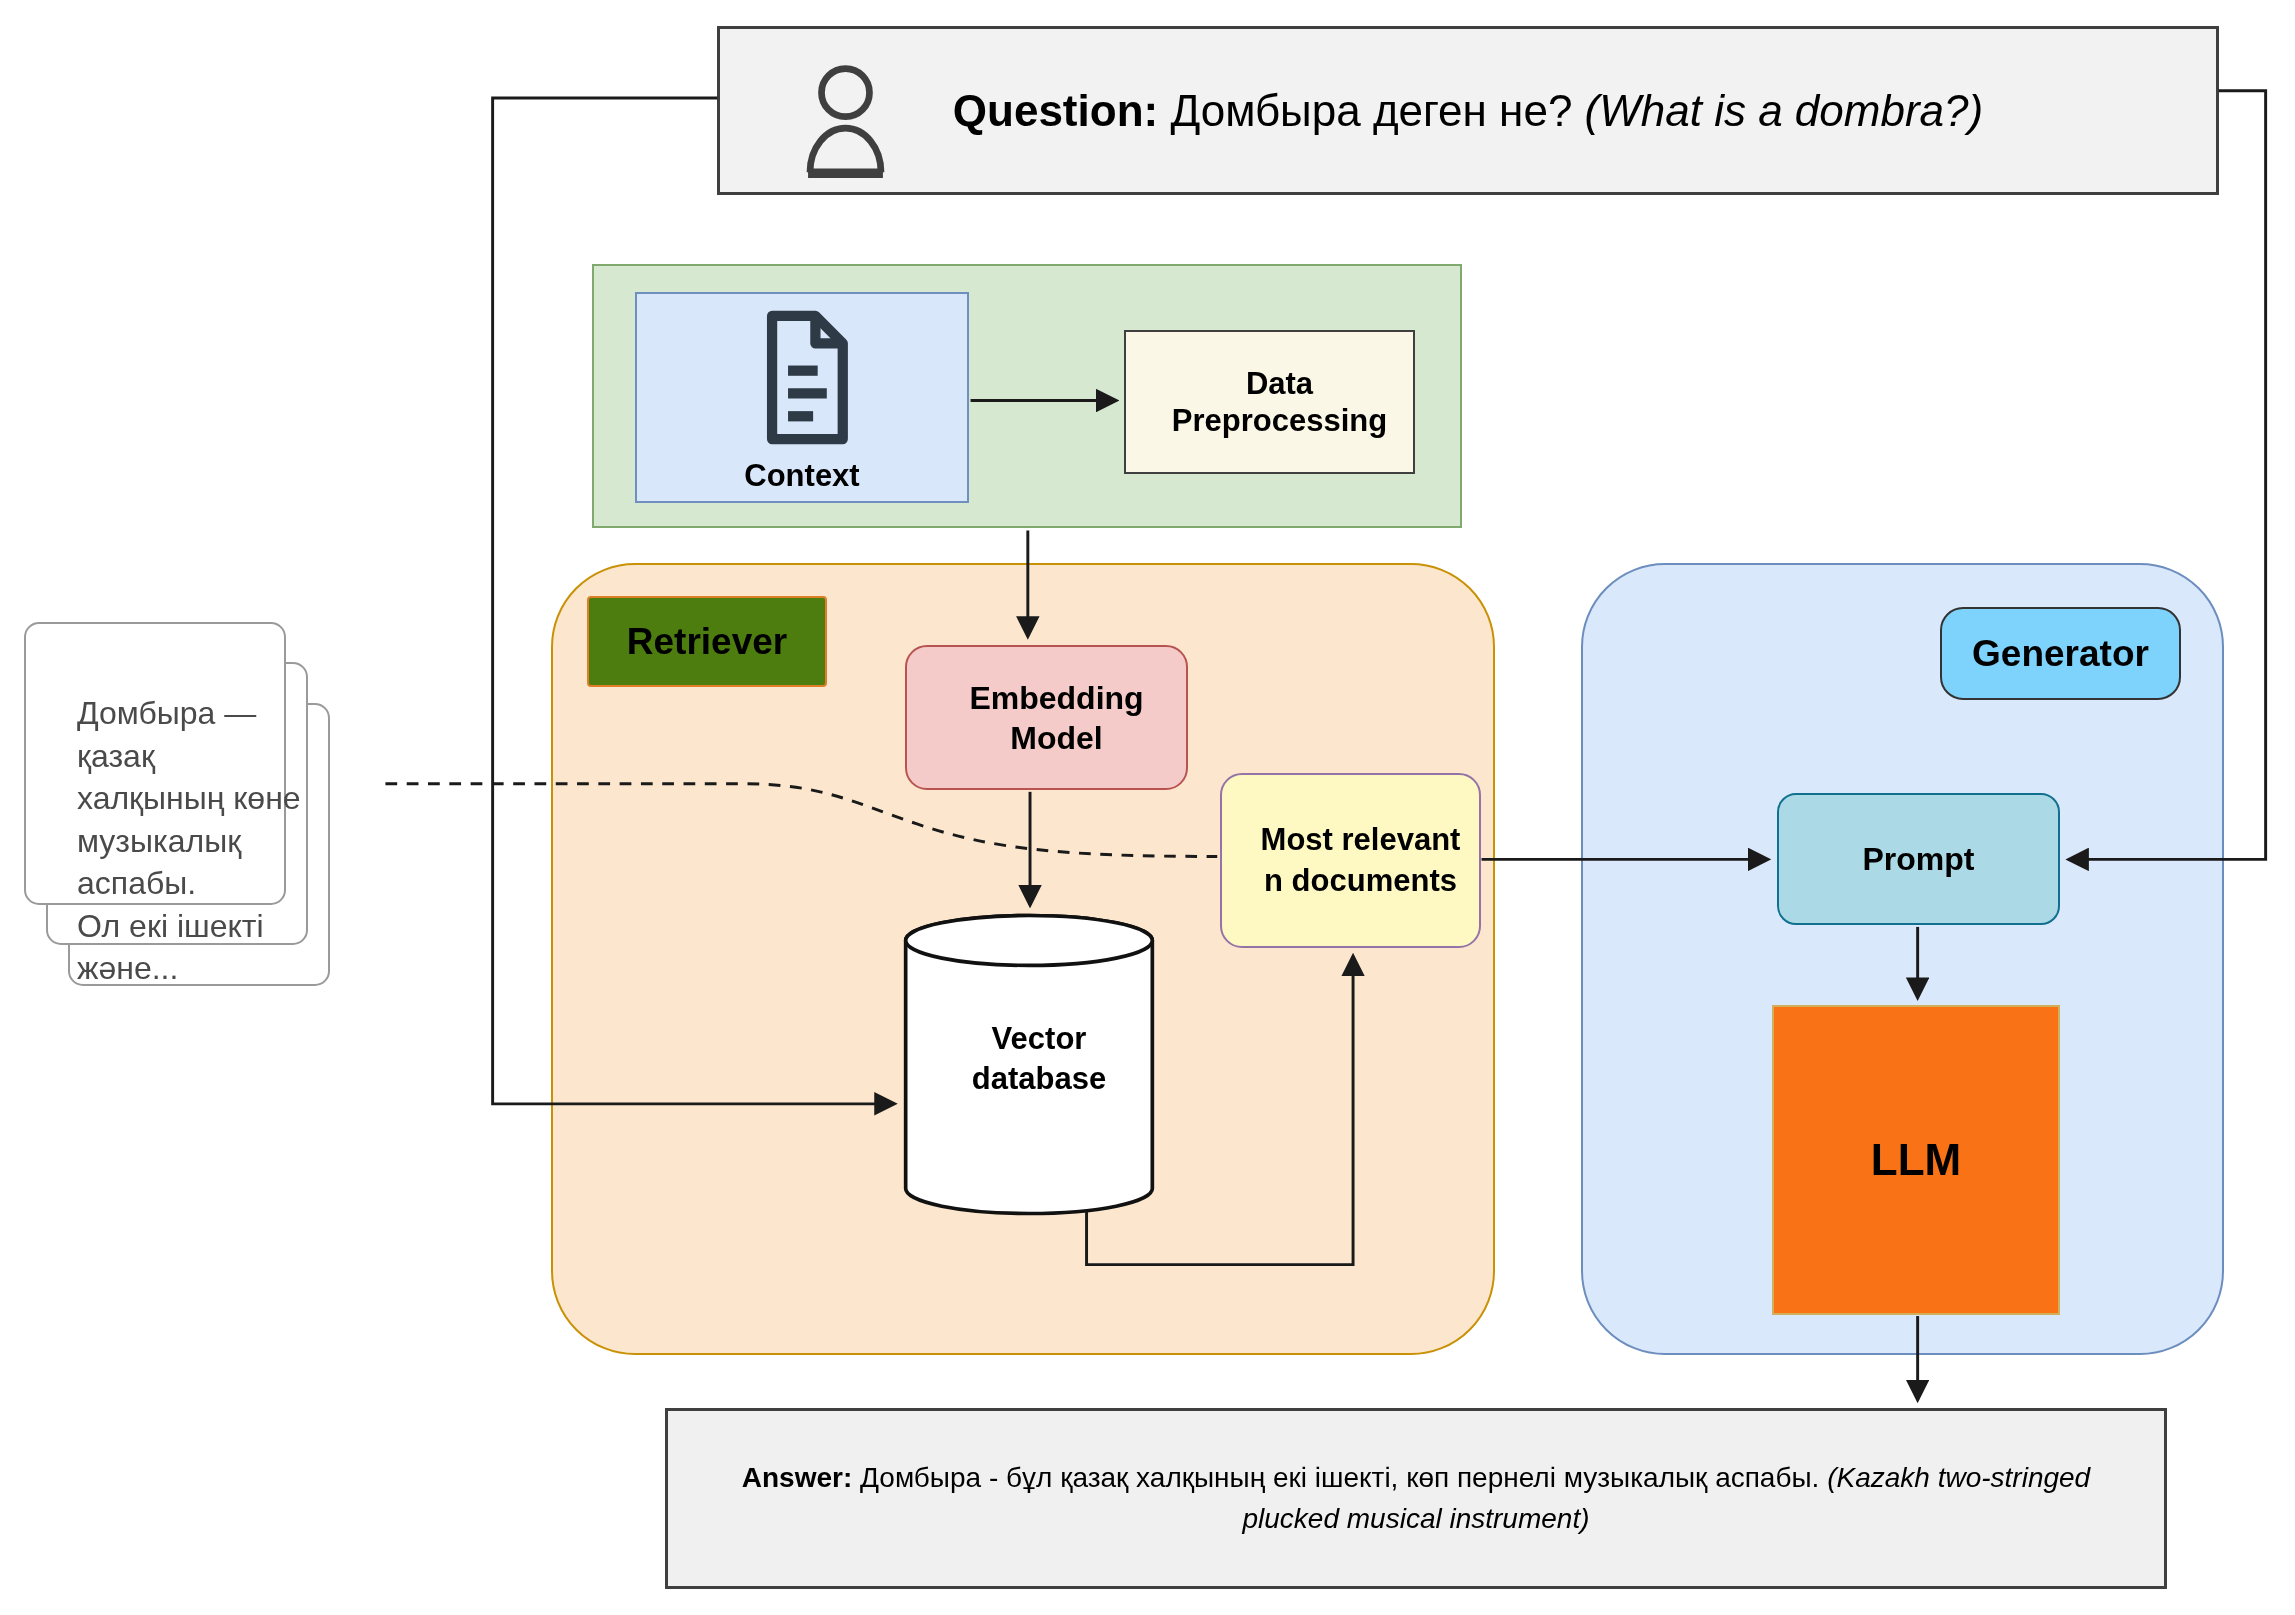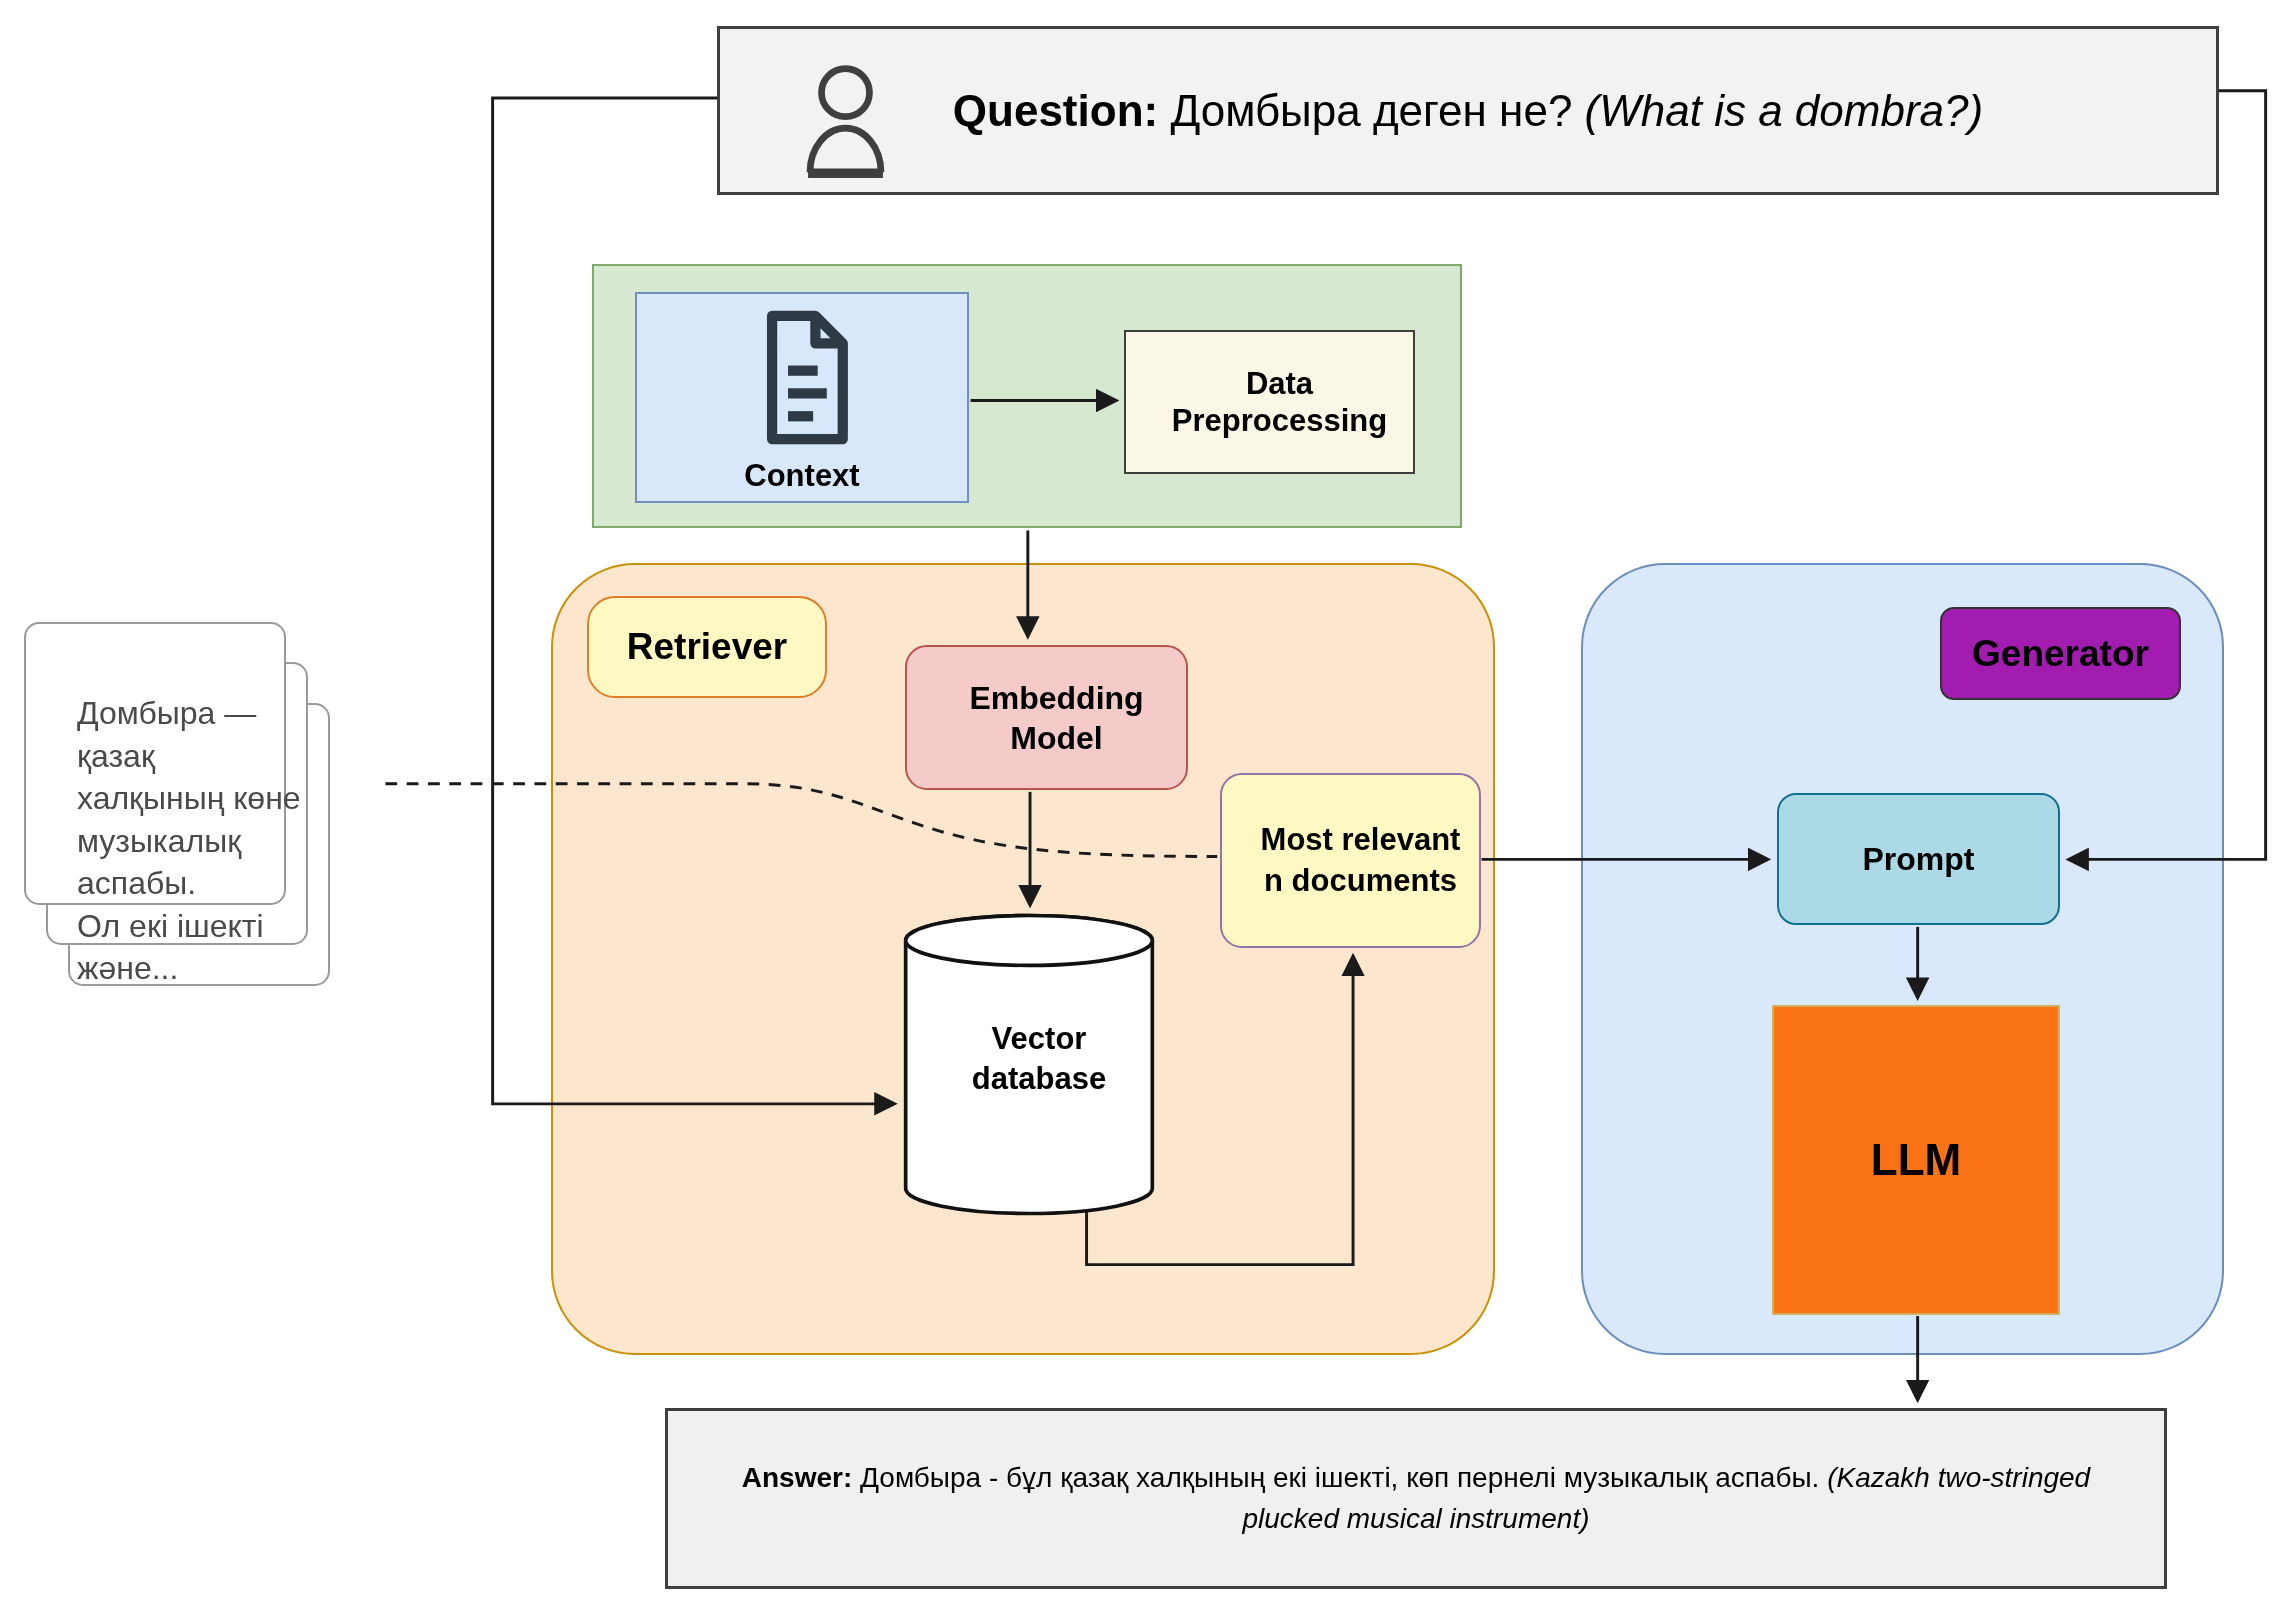--- a/index.html
+++ b/index.html
@@ -21,29 +21,29 @@
 
   
   .green-box{left:592px;top:264px;width:870px;height:264px;background:#D7E8D1;border:2.2px solid #7FA96F;}
   .context-box{left:635px;top:292px;width:334px;height:211px;background:#D8E7FA;border:2.2px solid #6E8FC0;}
   .doc-svg{position:absolute;left:110px;top:10.3px;width:114px;height:147px;}
   .context-label{position:absolute;left:0;bottom:7.3px;width:100%;text-align:center;font-weight:bold;font-size:31px;}
   .dp-box{left:1124px;top:330px;width:291px;height:144px;background:#FAF7E6;border:2.2px solid #3F3F3F;font-weight:bold;font-size:31px;line-height:1.2;}
 
   
   .retriever-container{left:551px;top:563px;width:944px;height:792px;background:#FCE7CE;border:2.9px solid #C99106;border-radius:84px;}
-  .retriever-label{left:587px;top:596px;width:240px;height:102px;background:#fef9c3;border:2.9px solid #DE7F27;border-radius:28px;font-weight:bold;font-size:37px;}
+  .retriever-label{left:587px;top:596px;width:240px;height:91px;background:#4d7c0f;border:2.9px solid #DE7F27;border-radius:4px;font-weight:bold;font-size:37px;}
   .embedding{left:889px;top:645px;width:283px;height:145px;background:#F5CBC9;border:2.9px solid #B85450;border-radius:22px;font-weight:bold;font-size:32px;line-height:1.25;margin-left:16px;}
   .most-relevant{left:1220px;top:773px;width:261px;height:175px;background:#fef9c3;border:2.9px solid #9673A6;border-radius:22px;font-weight:bold;font-size:31px;line-height:1.3;}
   .cyl-svg{left:902px;top:911px;width:254px;height:307px;}
   .cyl-label{left:902px;top:1019px;width:254px;font-weight:bold;font-size:31px;line-height:1.3;text-align:center;}
 
   
   .generator-container{left:1581px;top:563px;width:643px;height:792px;background:#DAE8FB;border:2.2px solid #6C8EBF;border-radius:84px;}
-  .generator-label{left:1940px;top:607px;width:241px;height:93px;background:#a21caf;border:2.9px solid #333333;border-radius:14px;font-weight:bold;font-size:37px;}
+  .generator-label{left:1940px;top:607px;width:241px;height:93px;background:#7dd3fc;border:2.9px solid #333333;border-radius:23px;font-weight:bold;font-size:37px;}
   .prompt{left:1777px;top:793px;width:283px;height:132px;background:#ABDAE6;border:2.9px solid #11708F;border-radius:19px;font-weight:bold;font-size:32px;}
   .llm{left:1772px;top:1005px;width:288px;height:310px;background:#f97316;border:2.9px solid #D2B05A;font-weight:bold;font-size:44px;}
 
   
   .card{width:262px;height:283px;background:#ffffff;border:2.2px solid #9A9A9A;border-radius:15px;}
   .card3{left:68px;top:703px;}
   .card2{left:46px;top:662px;}
   .card1{left:24px;top:622px;}
   .card-text{position:absolute;left:31px;top:68px;width:264px;font-size:32px;line-height:1.33;color:#4A4A4A;text-align:left;}
 

